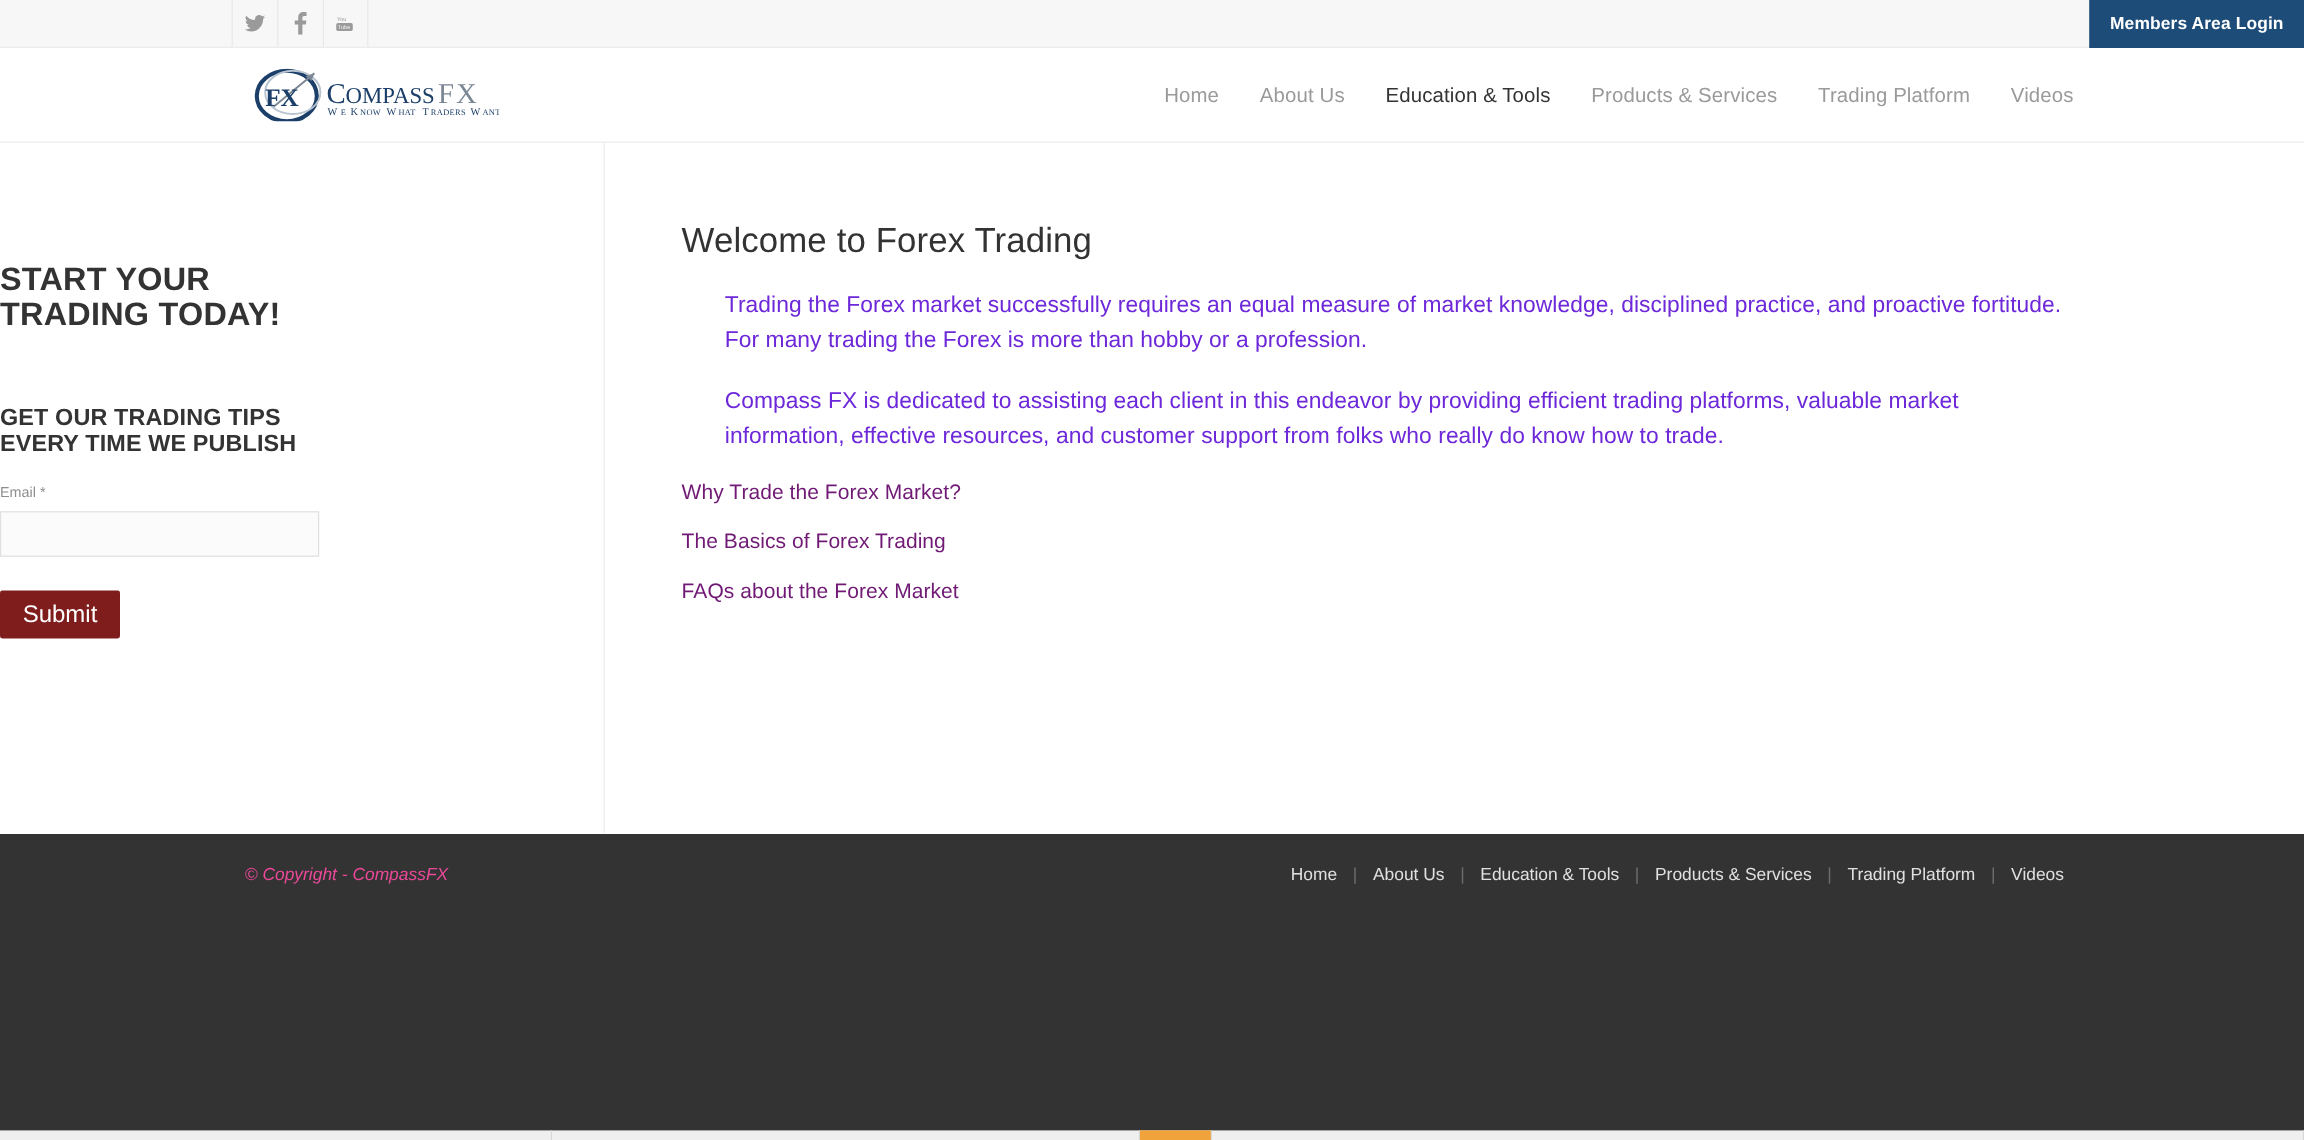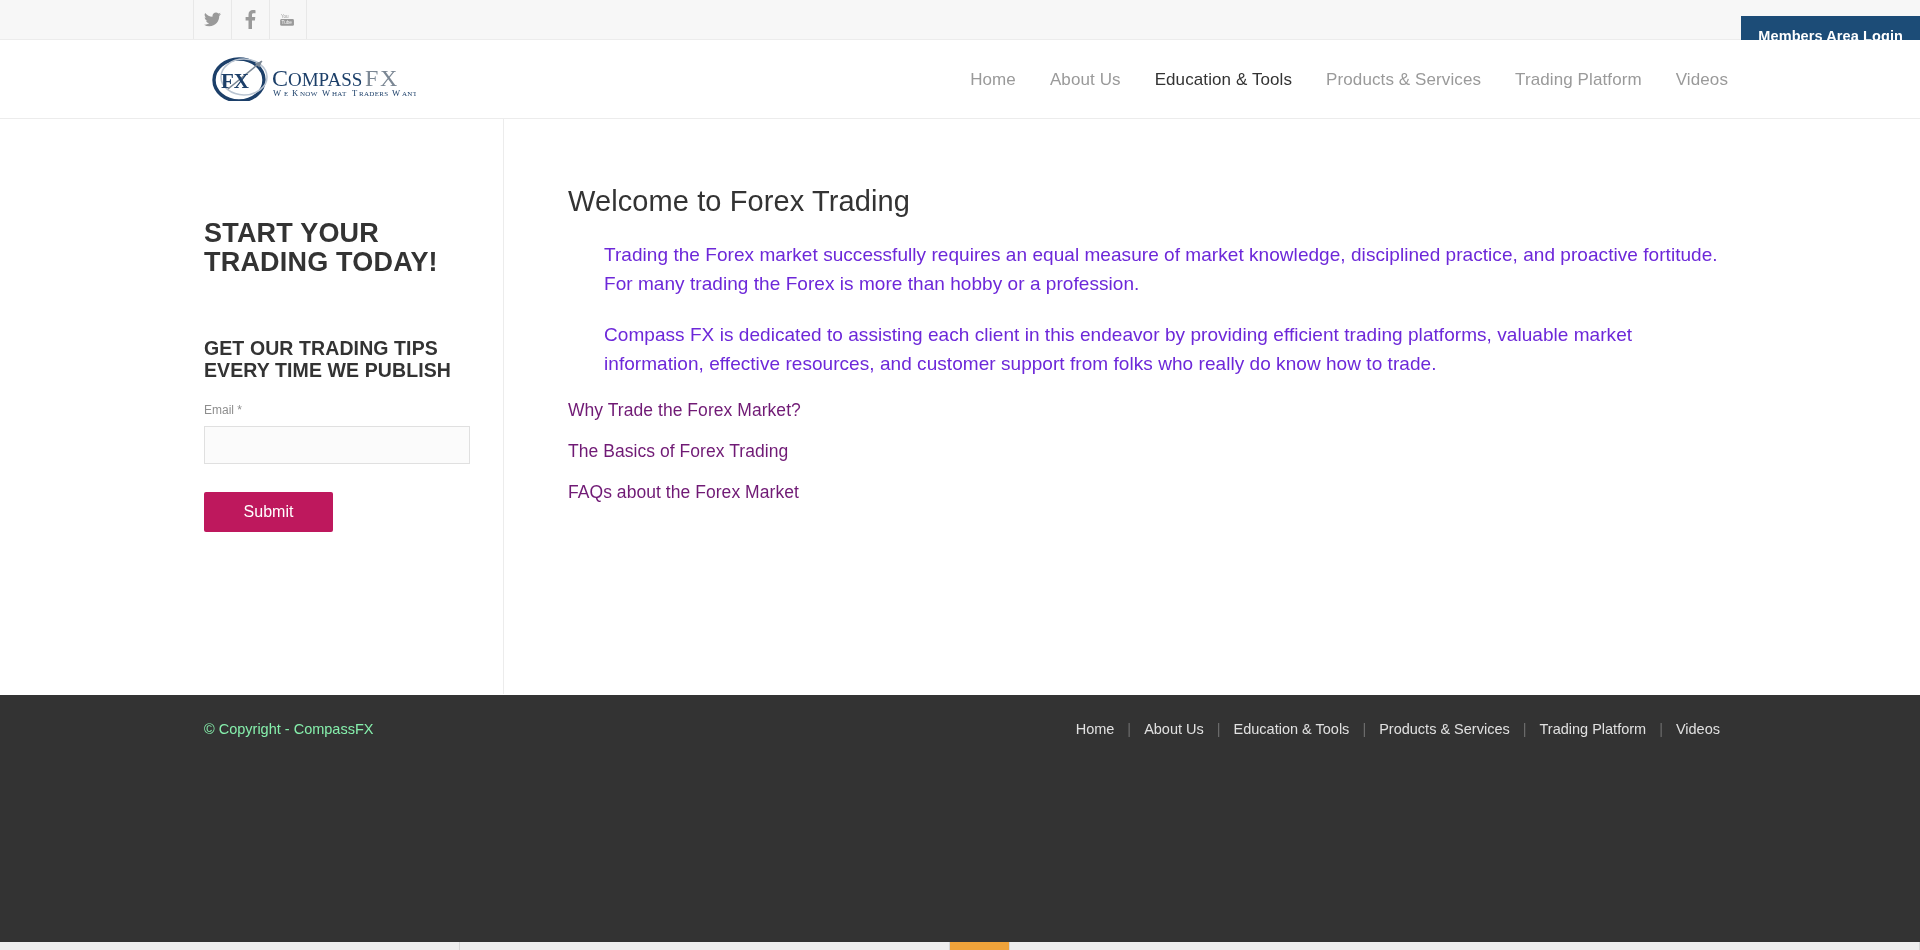--- a/index.html
+++ b/index.html
@@ -22,21 +22,21 @@
   .social-wrap { display: flex; margin-left: 193px; align-items: stretch; }
   .social-btn {
     width: 38px; display: flex; align-items: center; justify-content: center;
     border-left: 1px solid #e8e8e8;
     color: #9a9a9a;
     cursor: pointer;
   }
   .social-btn:last-child { border-right: 1px solid #e8e8e8; }
   .social-btn svg { display: block; }
   .members-btn {
-    position: absolute; right: 0; top: 16px; height: 40px;
+    position: absolute; right: 0; top: 0; height: 40px;
     background: #1c4c77;
     color: #ffffff;
     font-size: 14.5px; font-weight: bold;
     display: flex; align-items: center; padding: 0 17px;
     letter-spacing: .1px;
     cursor: pointer;
     white-space: nowrap;
   }
 
   
@@ -59,21 +59,21 @@
     letter-spacing: .1px; cursor: pointer; white-space: nowrap;
   }
   .navitem.active { color: #333333; }
   .navitem:last-child { padding-right: 0; }
 
   
   .content { display: flex; height: 575px; }
   .sidebar {
     width: 504px; min-width: 504px;
     border-right: 1px solid #ececec;
-    padding-left: 204px; padding-top: 100px;
+    padding-top: 100px;
   }
   .side-h1 {
     font-size: 27px; line-height: 29px; color: #333; font-weight: bold;
     letter-spacing: .2px; text-transform: uppercase;
     margin-bottom: 60px; max-width: 250px;
   }
   .side-h2 {
     font-size: 19.5px; line-height: 22px; color: #333; font-weight: bold;
     letter-spacing: .1px; text-transform: uppercase;
     max-width: 270px; margin-bottom: 22px; margin-top: 36px;
@@ -82,24 +82,24 @@
   .field-label .req { color: #8e8e8e; }
   .email-input {
     width: 266px; height: 38px;
     background: #fbfbfb; border: 1px solid #e0e0e0;
     border-radius: 0; outline: none;
     font-size: 15px; color: #444; padding: 0 10px;
     font-family: "Liberation Sans", sans-serif;
   }
   .submit-btn {
     margin-top: 28px;
-    width: 129px; height: 40px;
-    background: #be185d; color: #fff;
+    width: 100px; height: 40px;
+    background: #7f1d1d; color: #fff;
     border: none; border-radius: 2px;
-    font-size: 16px; font-family: "Liberation Sans", sans-serif;
+    font-size: 20px; font-family: "Liberation Sans", sans-serif;
     cursor: pointer;
   }
 
   .main {
     flex: 1; padding-top: 66px; padding-left: 64px; padding-right: 110px;
   }
   .main h1 {
     font-size: 29px; font-weight: normal; color: #333333;
     letter-spacing: .1px; margin-bottom: 22px;
   }
@@ -117,21 +117,21 @@
 
   
   .footer {
     position: absolute; left: 0; bottom: 0;
     width: 1920px; height: 255px; background: #333333;
   }
   .footer-inner {
     display: flex; align-items: center; justify-content: space-between;
     padding: 26px 200px 0 204px;
   }
-  .copyright { color: #86efac; font-size: 14.5px; }
+  .copyright { color: #ec4899; font-size: 14.5px; font-style: italic; }
   .footer-nav { display: flex; align-items: center; }
   .footer-nav .fitem {
     color: #e0e0e0; font-size: 14.5px; padding: 0 13px; cursor: pointer;
     white-space: nowrap;
   }
   .footer-nav .fsep { color: #6d6d6d; font-size: 14.5px; }
   .footer-nav .fitem:last-child { padding-right: 0; }
 
   
   .bottom-strip {

